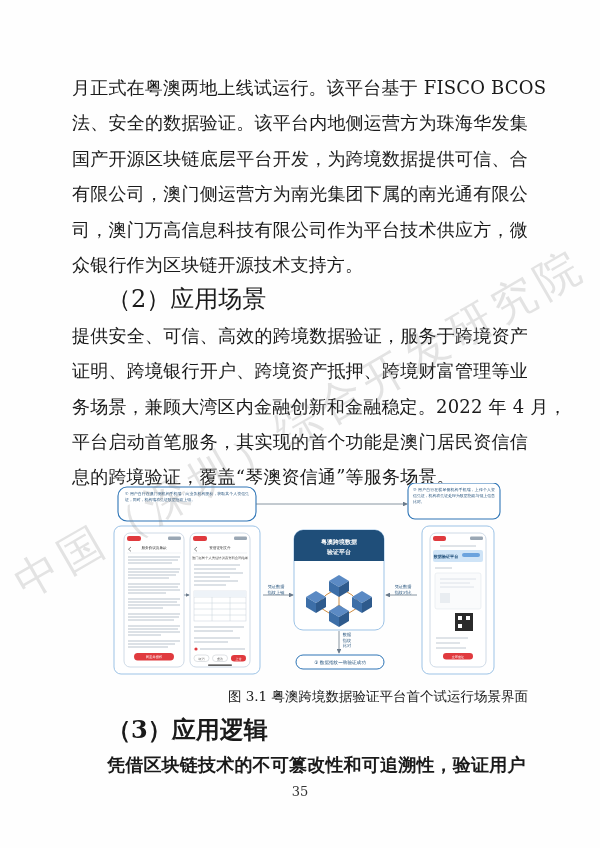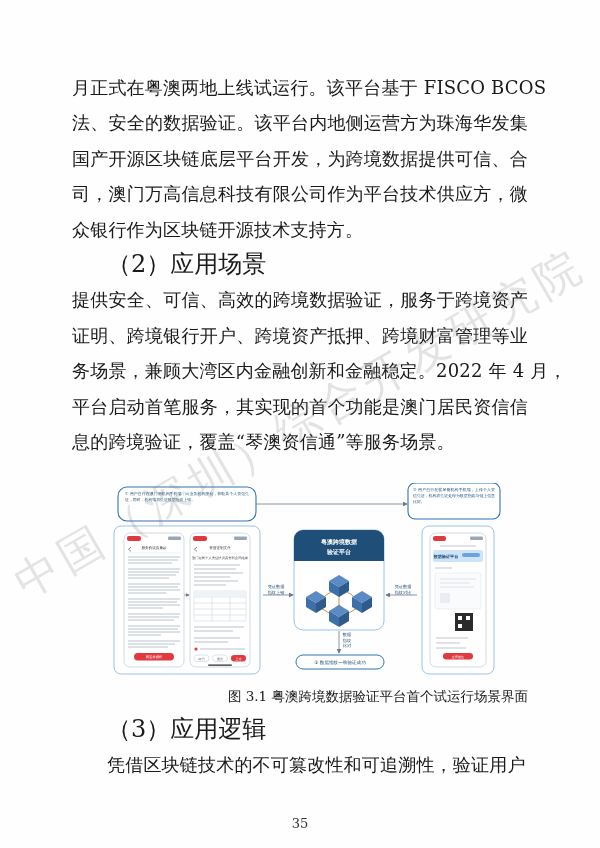--- a/index.html
+++ b/index.html
@@ -88,47 +88,48 @@
     line-height: 20px;
     z-index: 4;
   }
 
   #after-figure {
     position: absolute;
     left: 72px;
     top: 712px;
     width: 456px;
     z-index: 2;
+    font-weight: bold;
   }
 
   #page-number {
     position: absolute;
     left: 0;
     top: 784px;
     width: 600px;
     text-align: center;
     font-size: 13px;
     color: #333;
     z-index: 4;
-    margin-top: 32px;
   }
 
   .cjk { font-family: "DejaVu Serif", "Liberation Serif", serif; }
 </style>
 </head>
 <body>
 
 <div id="page">
 
   <div id="watermark">中国（深圳）综合开发研究院</div>
 
   <div id="content">
     <p class="body-line cjk">月正式在粤澳两地上线试运行。该平台基于 FISCO BCOS</p>
     <p class="body-line cjk">法、安全的数据验证。该平台内地侧运营方为珠海华发集</p>
     <p class="body-line cjk">国产开源区块链底层平台开发，为跨境数据提供可信、合</p>
+    <p class="body-line cjk">有限公司，澳门侧运营方为南光集团下属的南光通有限公</p>
     <p class="body-line cjk">司，澳门万高信息科技有限公司作为平台技术供应方，微</p>
     <p class="body-line last cjk">众银行作为区块链开源技术支持方。</p>
 
     <p class="sec-head cjk">（2）应用场景</p>
 
     <p class="body-line cjk">提供安全、可信、高效的跨境数据验证，服务于跨境资产</p>
     <p class="body-line cjk">证明、跨境银行开户、跨境资产抵押、跨境财富管理等业</p>
     <p class="body-line cjk">务场景，兼顾大湾区内金融创新和金融稳定。2022 年 4 月，</p>
     <p class="body-line cjk">平台启动首笔服务，其实现的首个功能是澳门居民资信信</p>
     <p class="body-line last cjk">息的跨境验证，覆盖“琴澳资信通”等服务场景。</p>

